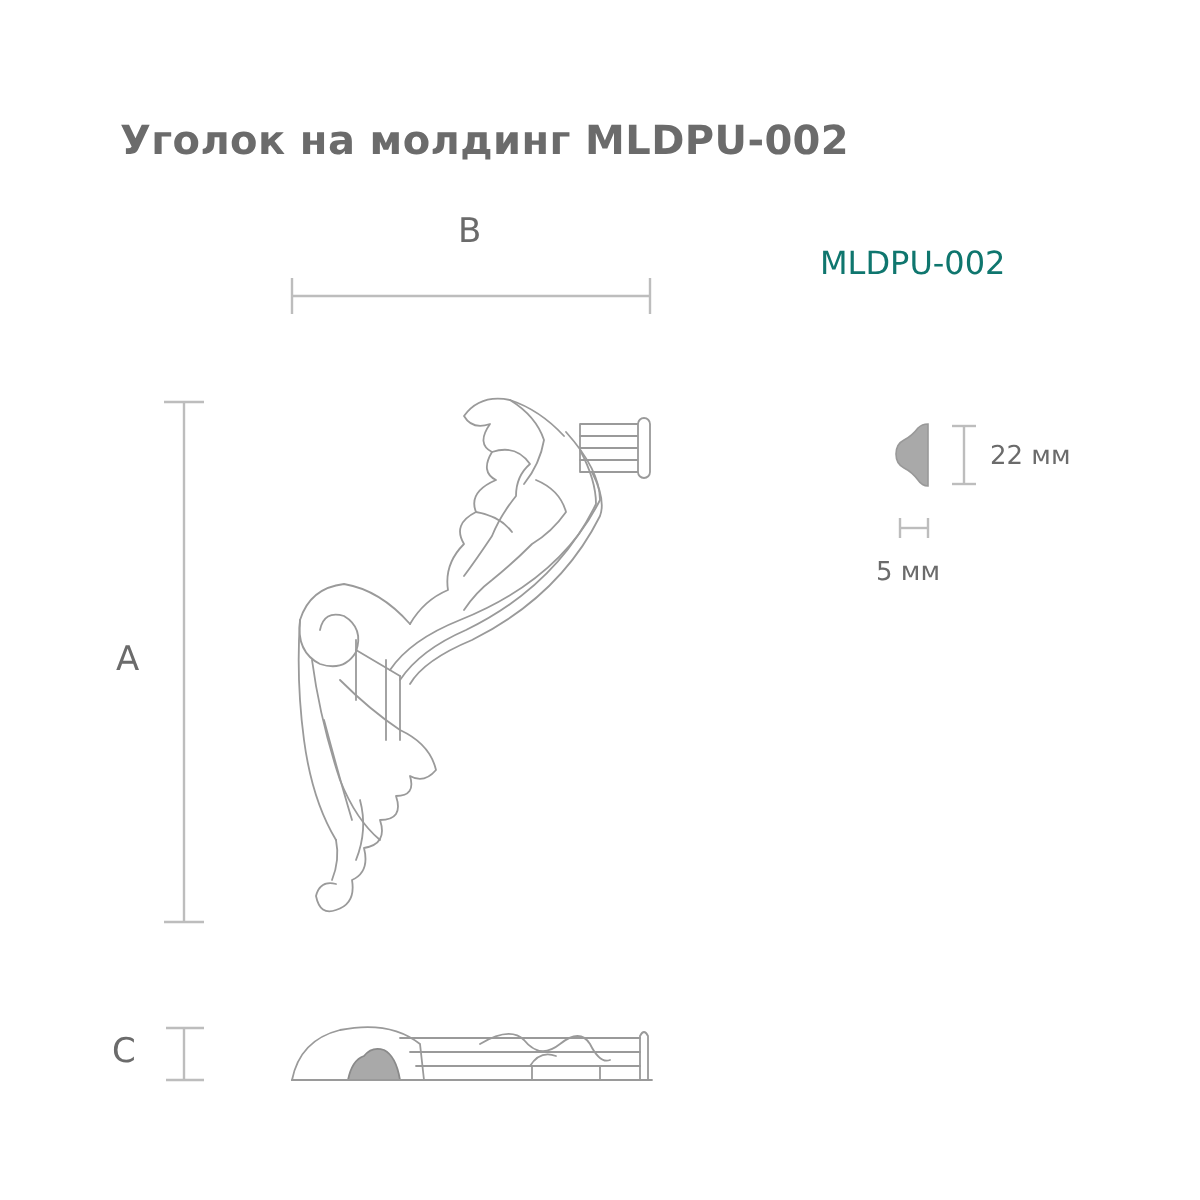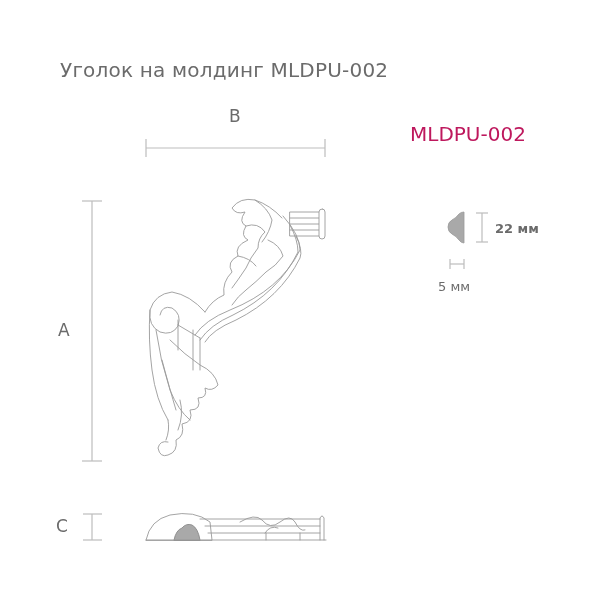--- a/index.html
+++ b/index.html
@@ -1,25 +1,25 @@
 <!DOCTYPE html>
 <html><head>
   <meta charset="utf-8">
   <style>
     html, body { margin: 0; padding: 0; background: #ffffff; }
     body { width: 600px; height: 600px; position: relative; overflow: hidden;
            font-family: "DejaVu Sans", "Liberation Sans", sans-serif; color: #666666; }
-    .title { position: absolute; left: 60px; top: 58px; font-size: 20px; color: #6b6b6b; letter-spacing: 0.2px; white-space: nowrap; }
-    .code-label { position: absolute; left: 410px; top: 122px; font-size: 20px; color: #be185d; white-space: nowrap; }
+    .title { position: absolute; left: 60px; top: 58px; font-size: 20px; color: #6b6b6b; letter-spacing: 0.2px; white-space: nowrap; font-weight: bold; }
+    .code-label { position: absolute; left: 410px; top: 122px; font-size: 16px; color: #0f766e; white-space: nowrap; }
     .dim-letter { position: absolute; font-size: 17px; color: #6b6b6b; }
     .dim-b { left: 229px; top: 106px; }
     .dim-a { left: 58px; top: 320px; }
     .dim-c { left: 56px; top: 516px; }
     .small-label { position: absolute; font-size: 13px; color: #6b6b6b; white-space: nowrap; }
-    .lbl-22 { left: 495px; top: 221px; font-weight: bold; }
+    .lbl-22 { left: 495px; top: 221px; }
     .lbl-11 { left: 438px; top: 279px; }
     svg.drawing { position: absolute; left: 0; top: 0; }
   </style>
 </head>
 <body>
 
 <div class="title">Уголок на молдинг MLDPU-002</div>
 <div class="code-label">MLDPU-002</div>
 
 <div class="dim-letter dim-b">B</div>

